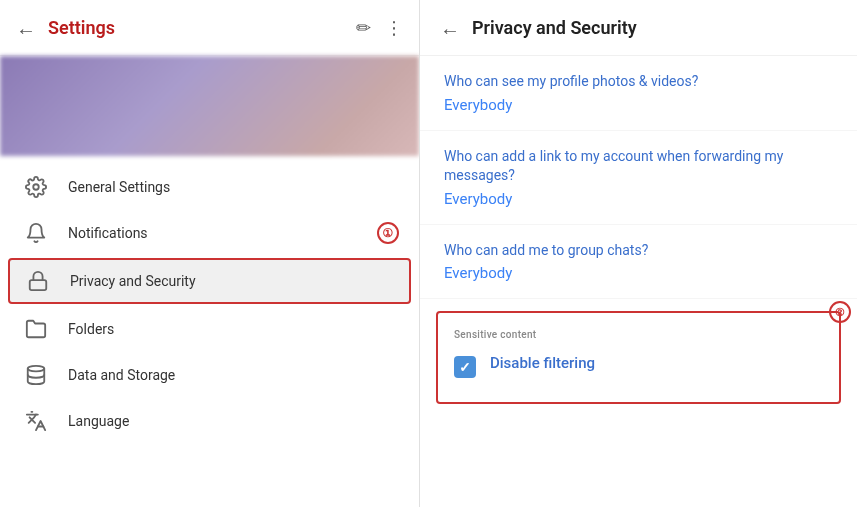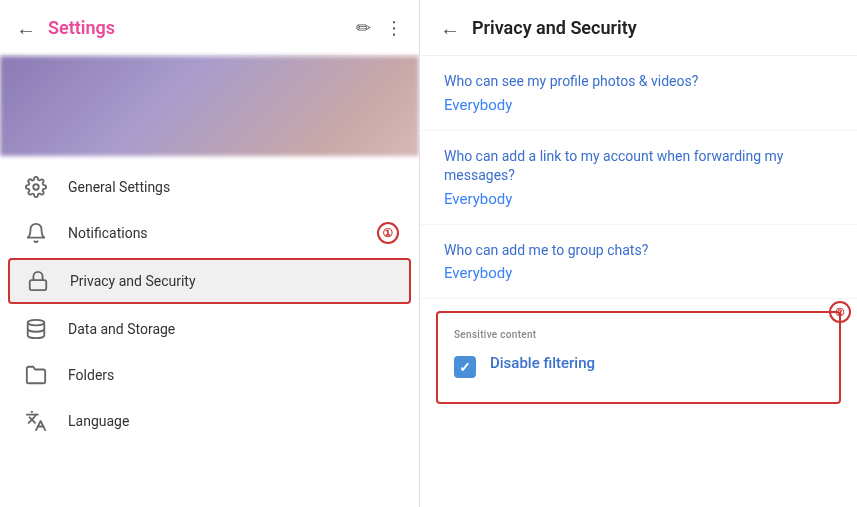--- a/index.html
+++ b/index.html
@@ -39,21 +39,21 @@
       font-size: 20px;
       margin-right: 12px;
       display: flex;
       align-items: center;
     }
 
     .left-header .title {
       flex: 1;
       font-size: 18px;
       font-weight: 600;
-      color: #ec4899;
+      color: #b91c1c;
     }
 
     .left-header .icons {
       display: flex;
       gap: 14px;
       color: #555;
       font-size: 18px;
     }
 
     .left-header .icons span {
@@ -313,35 +313,35 @@
           <rect x="3" y="11" width="18" height="11" rx="2" ry="2"></rect>
           <path d="M7 11V7a5 5 0 0 1 10 0v4"></path>
         </svg>
       </div>
       <span class="nav-label">Privacy and Security</span>
     </div>
 
     <div class="nav-item">
       <div class="nav-icon">
         <svg viewBox="0 0 24 24">
+          <path d="M22 19a2 2 0 0 1-2 2H4a2 2 0 0 1-2-2V5a2 2 0 0 1 2-2h5l2 3h9a2 2 0 0 1 2 2z"></path>
+        </svg>
+      </div>
+      <span class="nav-label">Folders</span>
+    </div>
+
+    <div class="nav-item">
+      <div class="nav-icon">
+        <svg viewBox="0 0 24 24">
           <ellipse cx="12" cy="5" rx="9" ry="3"></ellipse>
           <path d="M21 12c0 1.66-4 3-9 3s-9-1.34-9-3"></path>
           <path d="M3 5v14c0 1.66 4 3 9 3s9-1.34 9-3V5"></path>
         </svg>
       </div>
       <span class="nav-label">Data and Storage</span>
-    </div>
-
-    <div class="nav-item">
-      <div class="nav-icon">
-        <svg viewBox="0 0 24 24">
-          <path d="M22 19a2 2 0 0 1-2 2H4a2 2 0 0 1-2-2V5a2 2 0 0 1 2-2h5l2 3h9a2 2 0 0 1 2 2z"></path>
-        </svg>
-      </div>
-      <span class="nav-label">Folders</span>
     </div>
 
     <div class="nav-item">
       <div class="nav-icon">
         <svg viewBox="0 0 24 24">
           <path d="M5 8l6 6"></path>
           <path d="M4 14l6-6 2-3"></path>
           <path d="M2 5h12"></path>
           <path d="M7 2h1"></path>
           <path d="M22 22l-5-10-5 10"></path>

